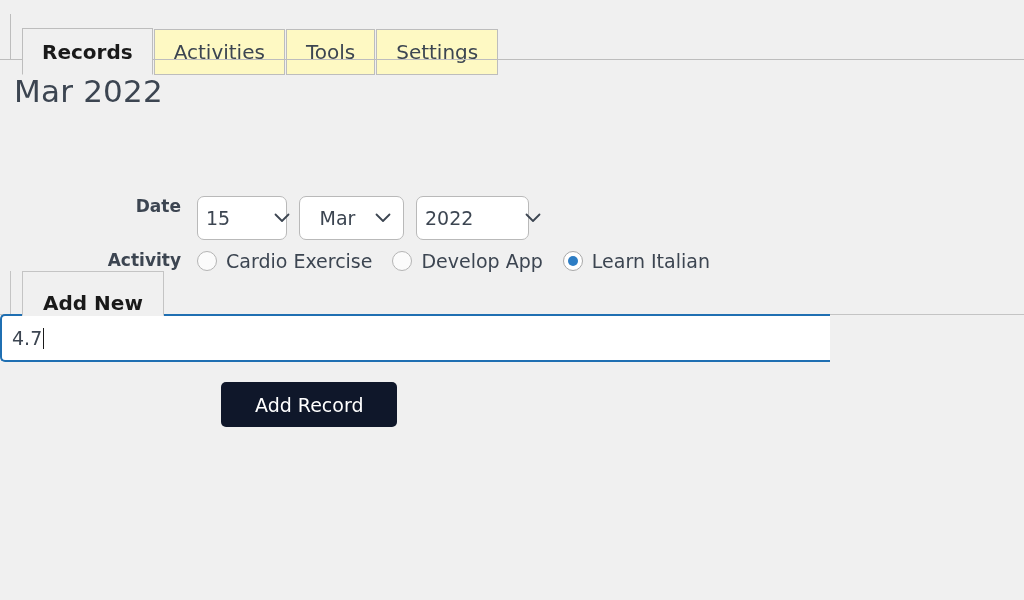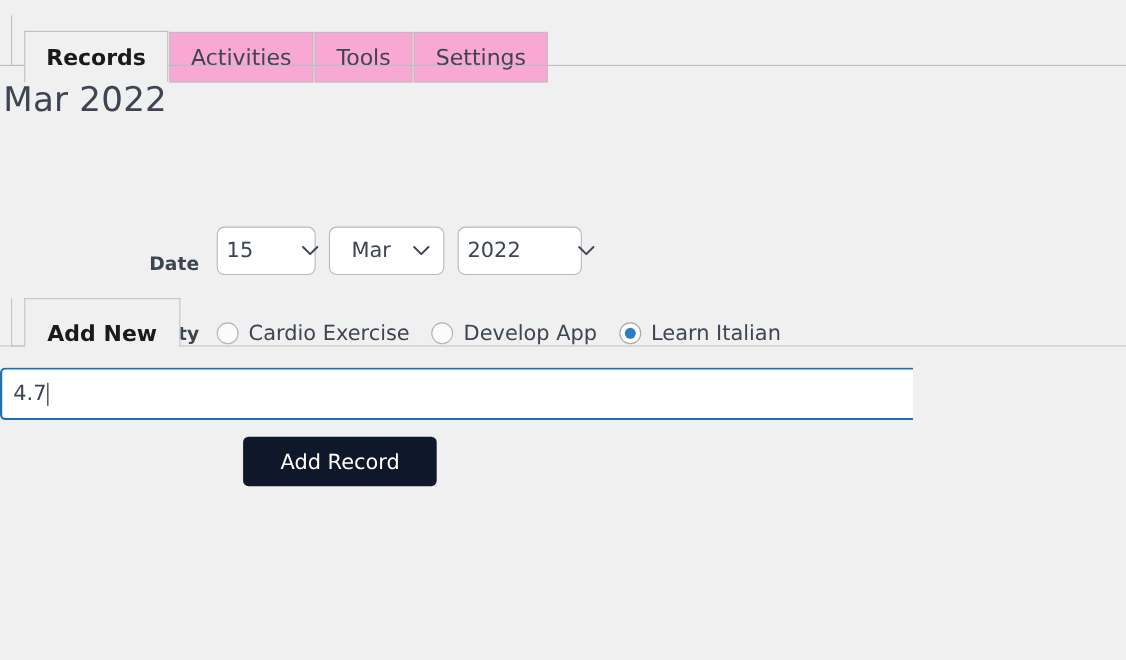--- a/index.html
+++ b/index.html
@@ -49,21 +49,21 @@
     top: 28px;
     display: flex;
     align-items: flex-end;
   }
   .tab {
     position: relative;
     height: 46px;
     box-sizing: border-box;
     border: 1px solid #bdbdbd;
     border-bottom: 1px solid #bdbdbd;
-    background: #f9a8d4;
+    background: #fef9c3;
     color: #3c4551;
     font-size: 20px;
     display: flex;
     align-items: center;
     justify-content: center;
     padding: 0 19px;
     margin-right: 1px;
     cursor: pointer;
     user-select: none;
   }
@@ -72,21 +72,21 @@
     color: #1a1a1a;
     font-weight: bold;
     border-bottom: 1px solid #f0f0f0;
     z-index: 3;
     height: 47px;
   }
 
   
   .page-title {
     position: absolute;
-    left: 3px;
+    left: 14px;
     top: 73px;
     font-size: 31px;
     font-weight: normal;
     color: #3c4551;
     letter-spacing: 0.2px;
     margin: 0;
   }
 
   
   .subtabbar {
@@ -143,21 +143,21 @@
   
   .form {
     position: absolute;
     left: 0;
     top: 196px;
     width: 1024px;
   }
   .form-row {
     position: relative;
     display: flex;
-    align-items: flex-end;
+    align-items: flex-start;
     margin-bottom: 0;
   }
   .form-label {
     width: 197px;
     text-align: right;
     padding-right: 16px;
     box-sizing: border-box;
     font-size: 17px;
     font-weight: bold;
     color: #3c4551;

